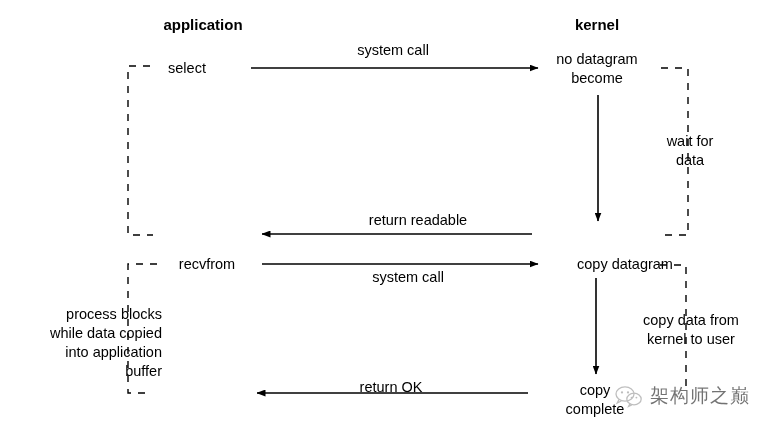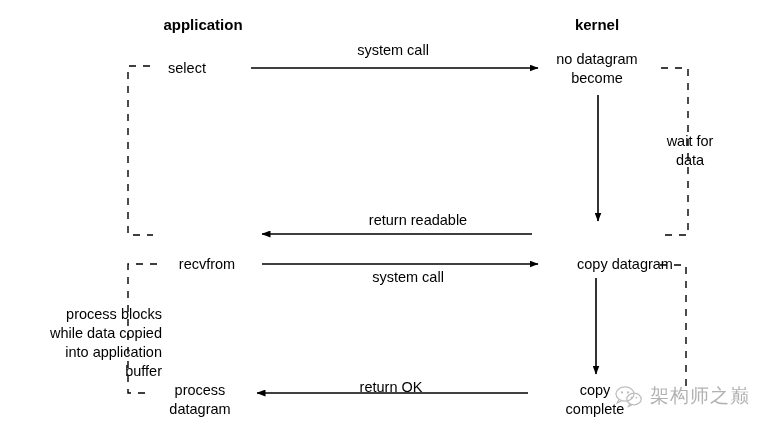--- a/index.html
+++ b/index.html
@@ -56,59 +56,59 @@
   .wm {
     position: absolute;
     display: flex;
     align-items: center;
     gap: 6px;
     opacity: 0.55;
   }
   .wm-text {
     font-family: "DejaVu Sans", sans-serif;
     font-size: 19px;
-    color: #737373;
+    color: #000000;
     letter-spacing: 1px;
     white-space: nowrap;
   }
   .wm-icon { display: block; }
 </style>
 </head>
 <body>
 
 <div id="canvas">
 
   <div class="hdr" style="left:203px; top:16px;">application</div>
   <div class="hdr" style="left:597px; top:16px;">kernel</div>
 
   <div class="lbl nowrap" style="left:187px; top:59px;">select</div>
 
   <div class="lbl nowrap" style="left:207px; top:255px;text-align:right;">recvfrom</div>
 
-  <div class="lbl" style="left:200px; top:381px;">process
-datagram</div>
 
 
   <div class="lbl" style="left:82px; top:305px; width:160px;text-align:right;">process blocks
 while data copied
 into application
 buffer</div>
 
   <div class="lbl" style="left:597px; top:50px; width:140px;">no datagram
 become</div>
 
 
   <div class="lbl nowrap" style="left:617px; top:255px;margin-left:8px;">copy datagram</div>
 
   <div class="lbl" style="left:595px; top:381px; width:110px;">copy
 complete</div>
 
   <div class="lbl" style="left:690px; top:132px; width:110px;">wait for
 data</div>
 
+  <div class="lbl" style="left:691px; top:311px; width:150px;">copy data from
+kernel to user</div>
 
   <div class="arrow-lbl" style="left:393px; top:42px;">system call</div>
 
   <div class="arrow-lbl" style="left:410px; top:212px;padding-left:16px;">return readable</div>
 
   <div class="arrow-lbl" style="left:408px; top:269px;">system call</div>
 
   <div class="arrow-lbl" style="left:391px; top:379px;">return OK</div>
 
   <svg class="overlay" viewBox="0 0 765 430" xmlns="http://www.w3.org/2000/svg">

